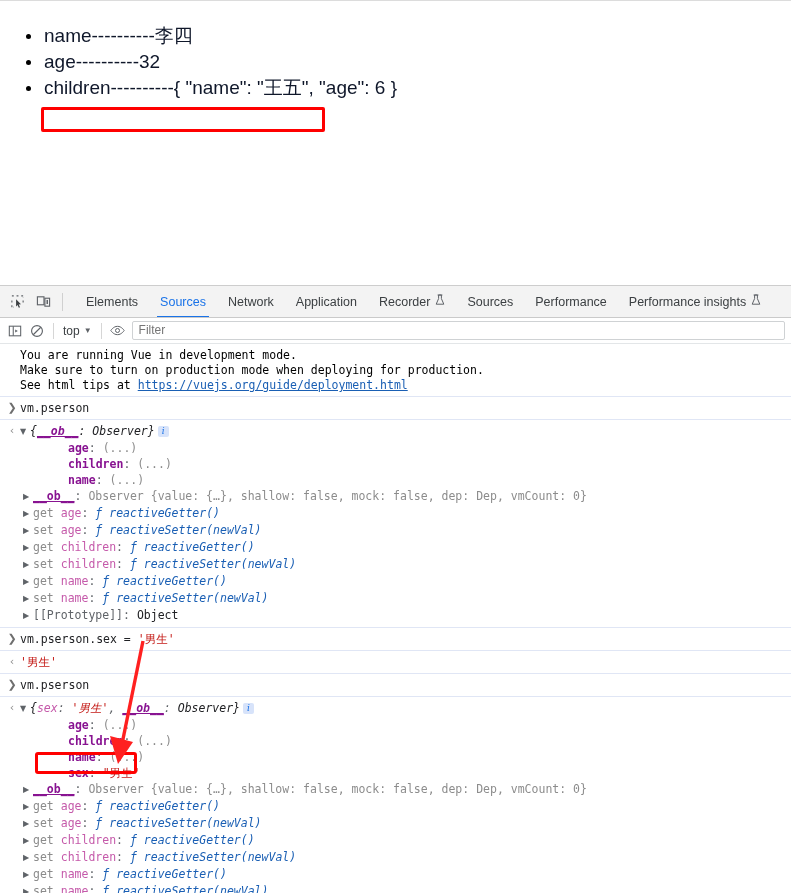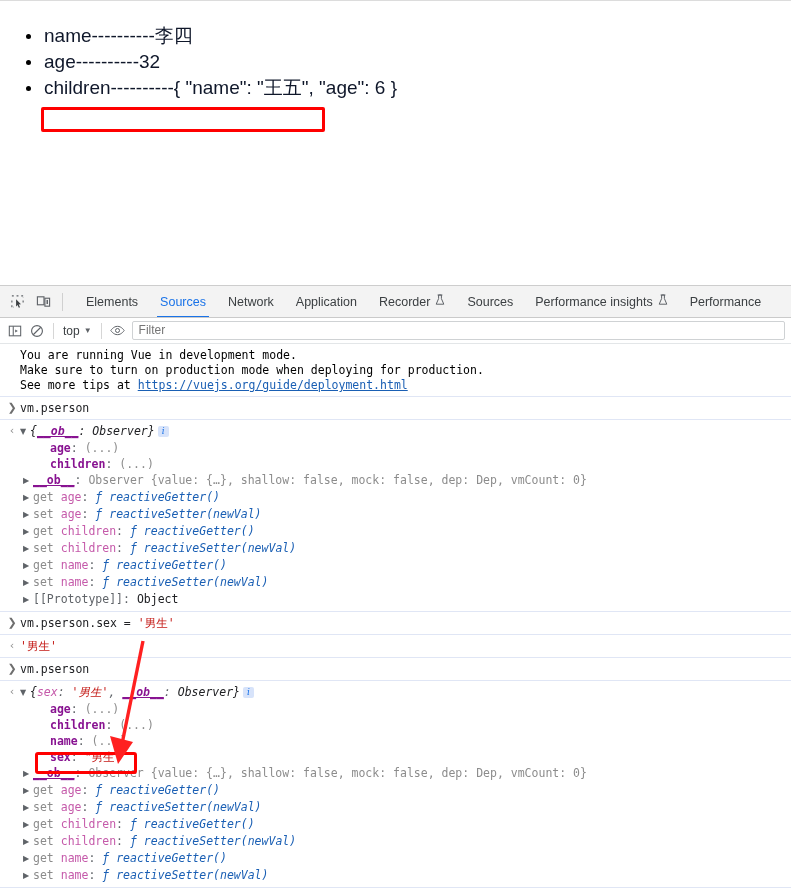--- a/index.html
+++ b/index.html
@@ -174,21 +174,21 @@
     background:#d7e3fa;
     color:#1a73e8;
     font-size:9px;
     font-style:italic;
     font-family:"DejaVu Serif", serif;
     border-radius:2px;
     vertical-align:1px;
     margin-left:3px;
   }
 
-  .indent1 { padding-left:50px; }
+  .indent1 { padding-left:68px; }
   .indent-tri { padding-left:23px; }
 
   .k-own { color:#881391; font-weight:bold; }
   .k-ob  { color:#881391; font-weight:bold; text-decoration:underline; }
   .k-gs  { color:#8b8b8b; }
   .k-acc { color:#c55aaa; }
   .v-dim { color:#8c8c8c; }
   .v-str { color:#c41a16; }
   .v-fn  { color:#1a5fb4; font-style:italic; }
   .v-cls { color:#202124; }
@@ -265,31 +265,31 @@
             <svg width="10" height="12" viewBox="0 0 10 12">
               <path d="M3.6 1v3.6L1.2 10.2h7.6L6.4 4.6V1z" stroke="#5f6368" stroke-width="1" fill="none"></path>
               <path d="M2.6 1h4.8" stroke="#5f6368" stroke-width="1"></path>
             </svg>
           </span>
         </div>
         <div class="dt-tab">
           <span>Sources</span>
         </div>
         <div class="dt-tab">
+          <span>Performance</span>
+        </div>
+        <div class="dt-tab">
           <span>Performance insights</span>
           <span class="flask">
             <svg width="10" height="12" viewBox="0 0 10 12">
               <path d="M3.6 1v3.6L1.2 10.2h7.6L6.4 4.6V1z" stroke="#5f6368" stroke-width="1" fill="none"></path>
               <path d="M2.6 1h4.8" stroke="#5f6368" stroke-width="1"></path>
             </svg>
           </span>
         </div>
-        <div class="dt-tab">
-          <span>Performance</span>
-        </div>
       </div>
     </div>
 
     <div class="dt-filterbar">
       <div class="fb-icon">
         <svg width="14" height="14" viewBox="0 0 16 16">
           <rect x="1.5" y="2.5" width="13" height="11" stroke="#5f6368" stroke-width="1.2" fill="none"></rect>
           <path d="M6 2.5v11" stroke="#5f6368" stroke-width="1.2"></path>
           <path d="M8.2 6.2l3 1.8-3 1.8z" fill="#5f6368"></path>
         </svg>
@@ -313,36 +313,37 @@
         </svg>
       </div>
       <input class="fb-filter" type="text" value="" placeholder="Filter" style="">
     </div>
 
     <div class="console">
 
       <div class="warnblock">
         <div class="wline">You are running Vue in development mode.</div>
         <div class="wline">Make sure to turn on production mode when deploying for production.</div>
-        <div class="wline"><span>See more tips at </span><a class="link" href="#">https://vuejs.org/guide/deployment.html</a></div>
+        <div class="wline"><span>See html tips at </span><a class="link" href="#">https://vuejs.org/guide/deployment.html</a></div>
       </div>
 
       <div class="c-row c-group top" style="padding-top:3px;padding-bottom:3px;">
         <span class="marker" style="top:3px;">❯</span>
         <span>vm.pserson</span>
       </div>
 
       <div class="c-group" style="padding-top:3px;padding-bottom:3px;">
         <div class="c-row">
           <span class="marker out">‹</span>
           <span class="tri open">▼</span><span class="obj-head"><span>{</span><span class="k-ob">__ob__</span><span>: </span><span>Observer</span><span>}</span></span><span class="info-badge">i</span>
         </div>
 
         <div class="c-row indent1"><span class="k-own">age</span><span class="punc">: </span><span class="v-dim">(...)</span></div>
         <div class="c-row indent1"><span class="k-own">children</span><span class="punc">: </span><span class="v-dim">(...)</span></div>
+        <div class="c-row indent1"><span class="k-own">name</span><span class="punc">: </span><span class="v-dim">(...)</span></div>
 
         <div class="c-row indent-tri"><span class="tri">▶</span><span class="k-ob">__ob__</span><span class="punc">: </span><span class="v-dim">Observer</span><span class="punc"> </span><span class="v-dim">{value: {…}, shallow: false, mock: false, dep: Dep, vmCount: 0}</span></div>
 
         <div class="c-row indent-tri"><span class="tri">▶</span><span class="k-gs">get</span><span class="k-gs"> </span><span class="k-acc">age</span><span class="punc">: </span><span class="v-fn">ƒ </span><span class="v-fn">reactiveGetter()</span></div>
         <div class="c-row indent-tri"><span class="tri">▶</span><span class="k-gs">set</span><span class="k-gs"> </span><span class="k-acc">age</span><span class="punc">: </span><span class="v-fn">ƒ </span><span class="v-fn">reactiveSetter(newVal)</span></div>
         <div class="c-row indent-tri"><span class="tri">▶</span><span class="k-gs">get</span><span class="k-gs"> </span><span class="k-acc">children</span><span class="punc">: </span><span class="v-fn">ƒ </span><span class="v-fn">reactiveGetter()</span></div>
         <div class="c-row indent-tri"><span class="tri">▶</span><span class="k-gs">set</span><span class="k-gs"> </span><span class="k-acc">children</span><span class="punc">: </span><span class="v-fn">ƒ </span><span class="v-fn">reactiveSetter(newVal)</span></div>
         <div class="c-row indent-tri"><span class="tri">▶</span><span class="k-gs">get</span><span class="k-gs"> </span><span class="k-acc">name</span><span class="punc">: </span><span class="v-fn">ƒ </span><span class="v-fn">reactiveGetter()</span></div>
         <div class="c-row indent-tri"><span class="tri">▶</span><span class="k-gs">set</span><span class="k-gs"> </span><span class="k-acc">name</span><span class="punc">: </span><span class="v-fn">ƒ </span><span class="v-fn">reactiveSetter(newVal)</span></div>
 

